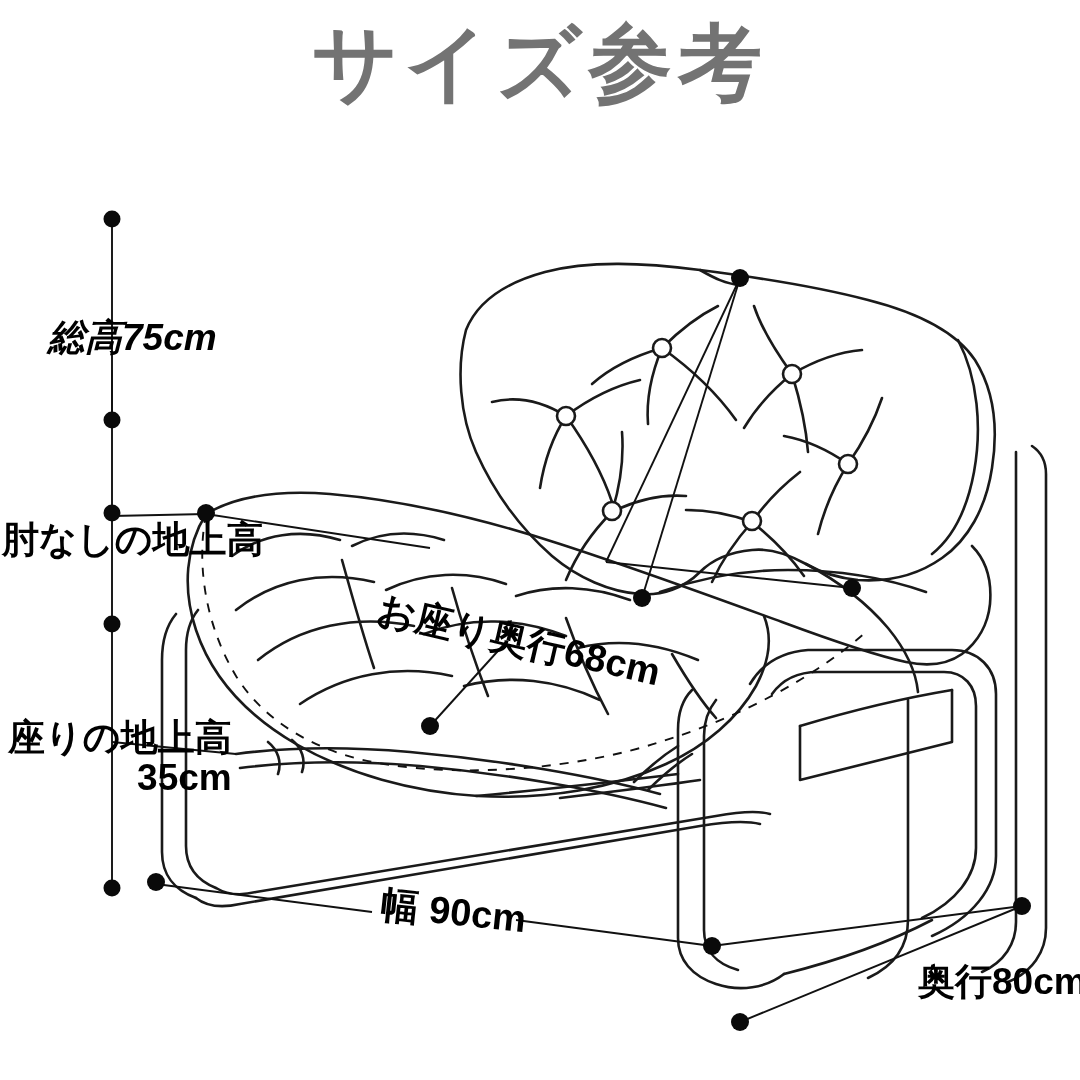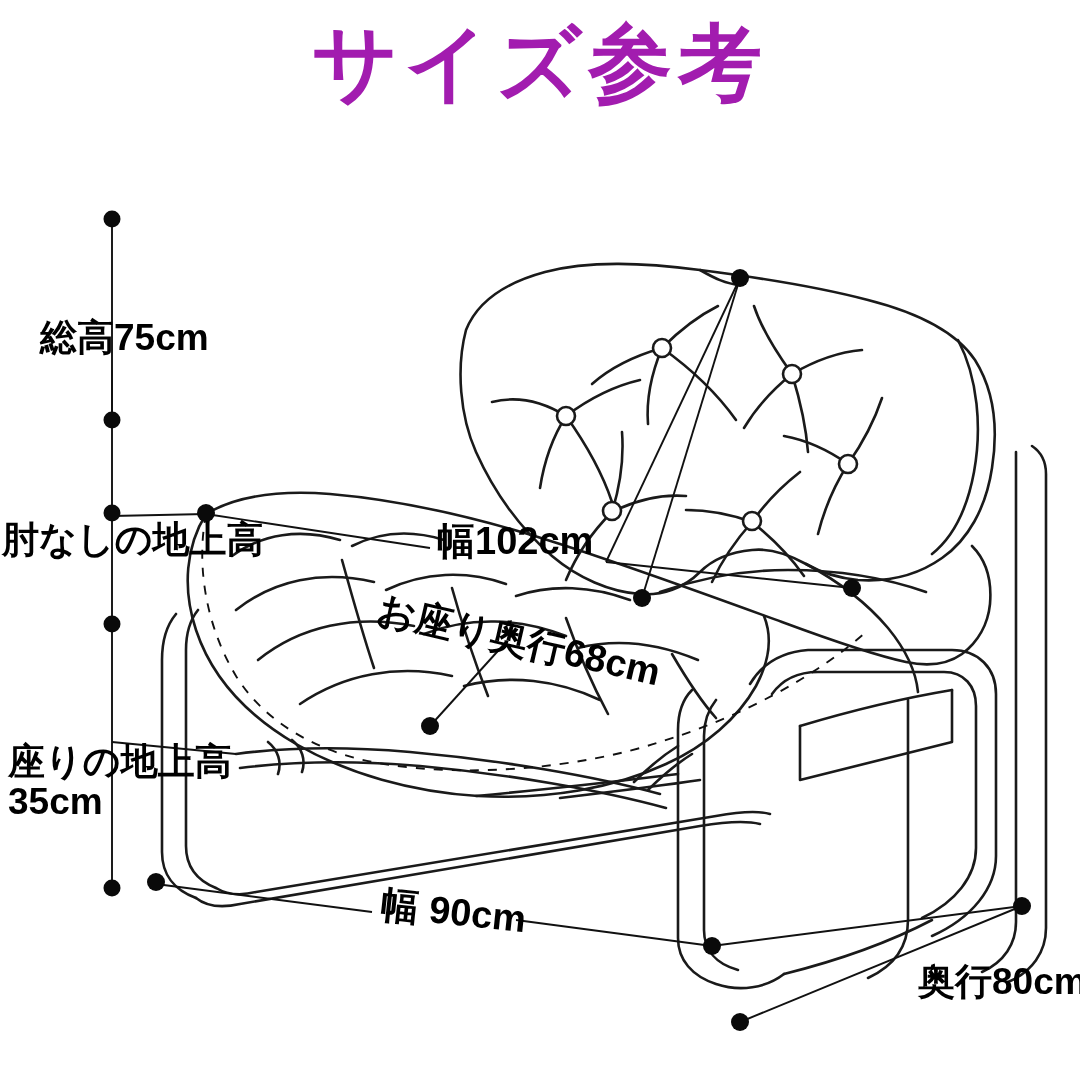--- a/index.html
+++ b/index.html
@@ -31,36 +31,36 @@
   .page-title {
     position: absolute;
     left: 0;
     top: 22px;
     width: 1080px;
     text-align: center;
     font-family: "Liberation Serif", "DejaVu Serif", serif;
     font-weight: 700;
     font-size: 84px;
     letter-spacing: 6px;
-    color: #a21caf;
+    color: #737373;
     line-height: 1.0;
     white-space: nowrap;
   }
   .dim-label {
     position: absolute;
     font-family: "Liberation Sans", "DejaVu Sans", sans-serif;
     font-weight: 700;
     color: #000000;
     white-space: nowrap;
     line-height: 1.08;
   }
-  .dim-label.two-line { text-align: left; }
-  .lbl-total-height { left: 40px;  top: 318px; font-size: 37px; }
+  .dim-label.two-line { text-align: right; }
+  .lbl-total-height { left: 48px;  top: 318px; font-size: 37px; font-style: italic; }
   .lbl-armless      { left: 2px;   top: 520px; font-size: 37px; }
-  .lbl-seat-ground  { left: 8px;   top: 718px; font-size: 37px; margin-top: 24px; }
+  .lbl-seat-ground  { left: 8px;   top: 718px; font-size: 37px; }
   .lbl-width102     { left: 437px; top: 521px; font-size: 38px; }
   .lbl-backrest     { left: 580px; top: 414px; font-size: 35px; }
   .lbl-seatdepth    { left: 378px; top: 588px; font-size: 38px;
                       transform: rotate(13deg); transform-origin: 0 50%; }
   .lbl-width90      { left: 381px; top: 884px; font-size: 38px;
                       transform: rotate(6deg); transform-origin: 0 50%; }
   .lbl-depth80      { left: 918px; top: 962px; font-size: 37px; }
   .sub-num { display: block; }
 </style>
 </head>
@@ -259,21 +259,20 @@
 
   <div class="dim-label two-line lbl-armless">
     <span>肘なしの地上高</span>
   </div>
 
   <div class="dim-label two-line lbl-seat-ground">
     <span>座りの地上高</span>
     <span class="sub-num">35cm</span>
   </div>
 
-  <div class="dim-label lbl-width102">幅102cm</div>
 
 
   <div class="dim-label lbl-seatdepth">お座り奥行68cm</div>
 
   <div class="dim-label lbl-width90">幅 90cm</div>
 
   <div class="dim-label lbl-depth80">奥行80cm</div>
 
 </div>
 

